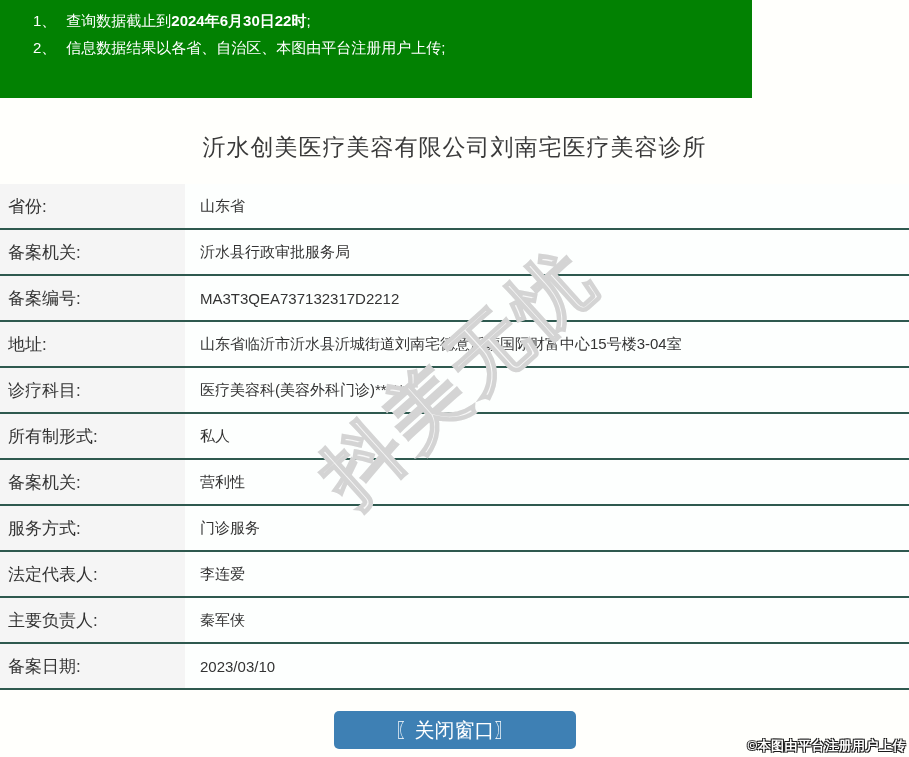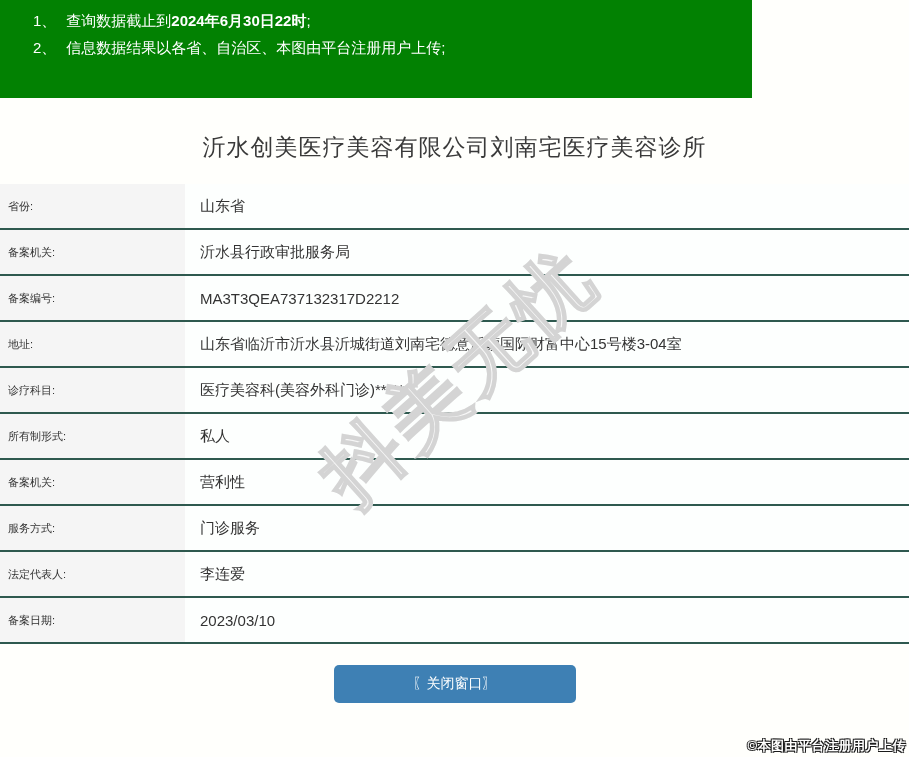--- a/index.html
+++ b/index.html
@@ -43,38 +43,38 @@
     border-bottom:2px solid #2e594f;
     background:#fdfffe;
     align-items:stretch;
   }
   .cell-label {
     box-sizing:border-box;
     width:185px;
     background:#f5f5f5;
     padding-left:8px;
     display:flex; align-items:center;
-    font-size:11px; color:#333;
+    font-size:17px; color:#333;
   }
   .cell-value {
     flex:1;
     padding-left:15px;
     display:flex; align-items:center;
     font-size:15px; color:#333;
   }
 
   
   .button-row { margin-top:21px; text-align:center; }
   .close-btn {
     width:242px; height:38px;
     background:#3e80b4;
     color:#fff;
     border:none;
     border-radius:5px;
-    font-size:14px;
+    font-size:20px;
     font-family:inherit;
     cursor:pointer;
   }
 
   
   .wm-diagonal {
     position:absolute;
     left:250px; top:325px;
     width:420px;
     text-align:center;
@@ -142,20 +142,24 @@
     </div>
     <div class="row">
       <div class="cell-label">服务方式:</div>
       <div class="cell-value">门诊服务</div>
     </div>
     <div class="row">
       <div class="cell-label">法定代表人:</div>
       <div class="cell-value">李连爱</div>
     </div>
     <div class="row">
+      <div class="cell-label">主要负责人:</div>
+      <div class="cell-value">秦军侠</div>
+    </div>
+    <div class="row">
       <div class="cell-label">备案日期:</div>
       <div class="cell-value">2023/03/10</div>
     </div>
   </div>
 
 <div class="button-row">
   <button class="close-btn">〖关闭窗口〗</button>
 </div>
 
 <div class="wm-diagonal">抖美无忧</div>

